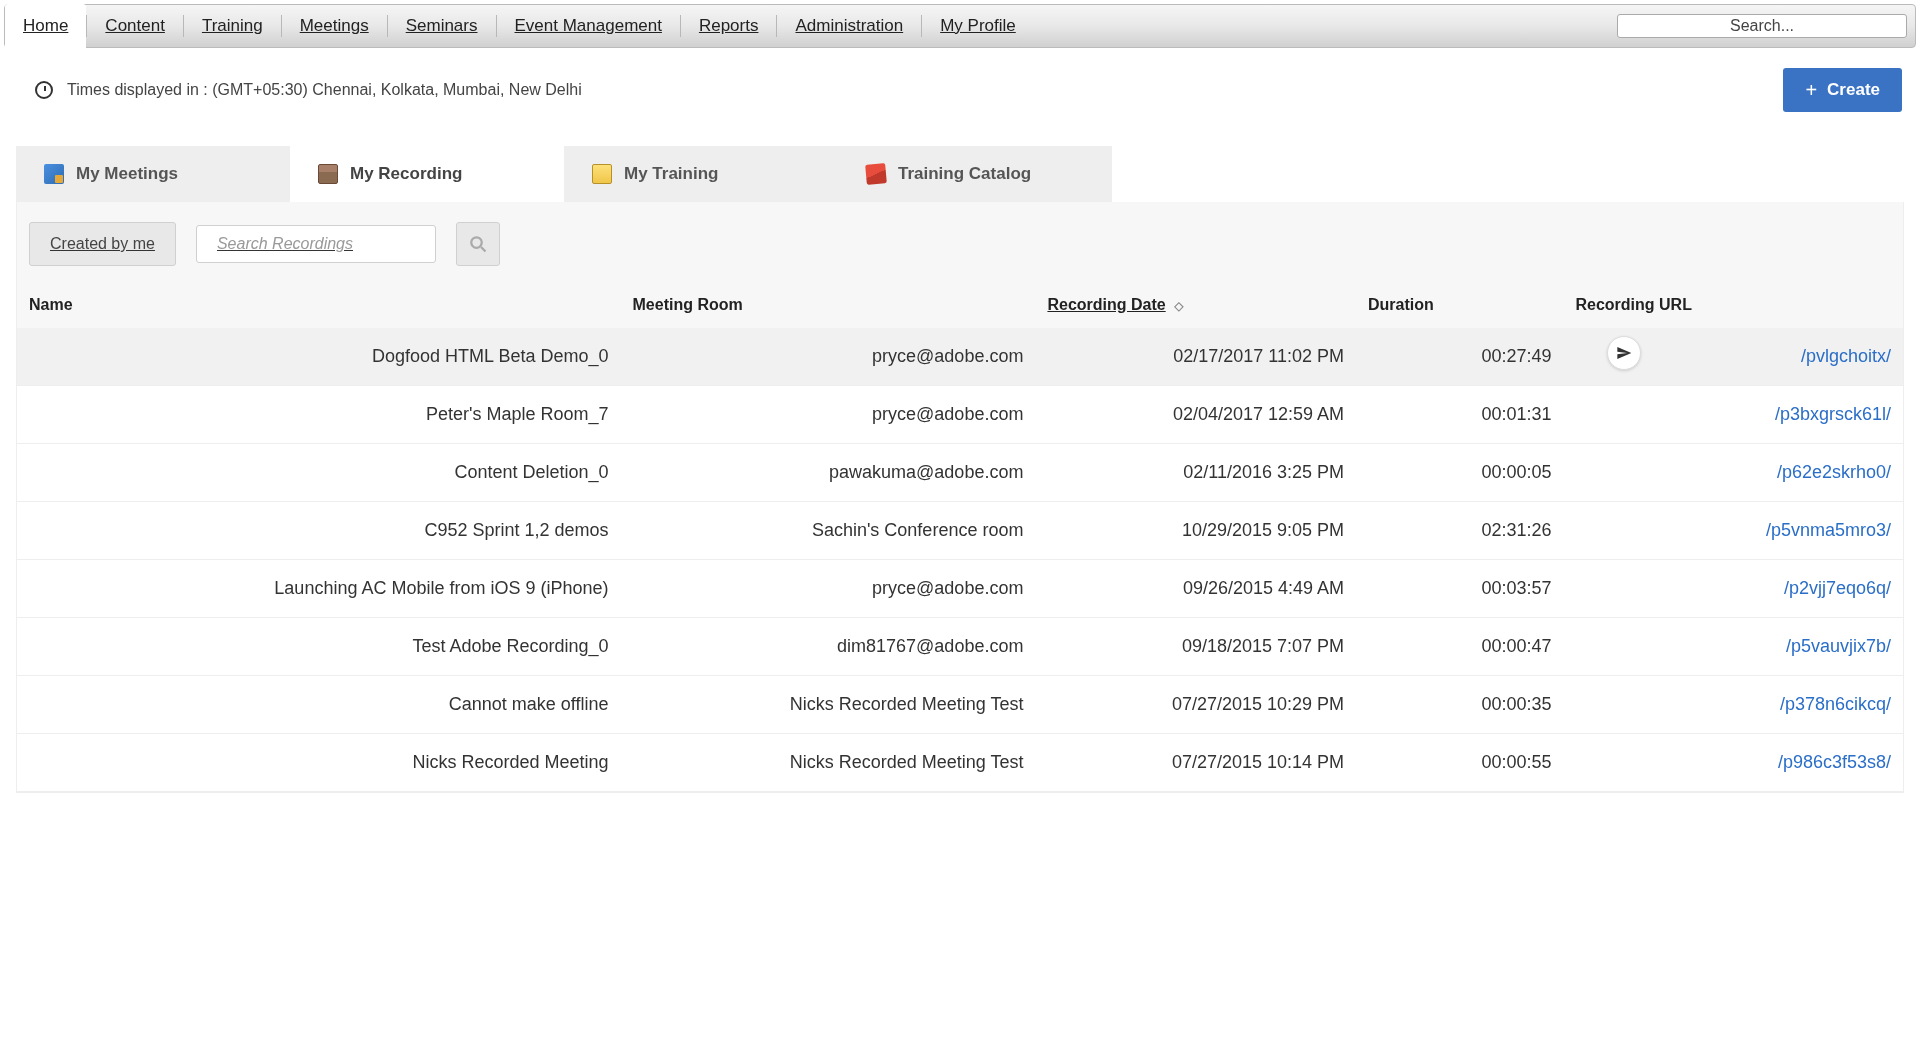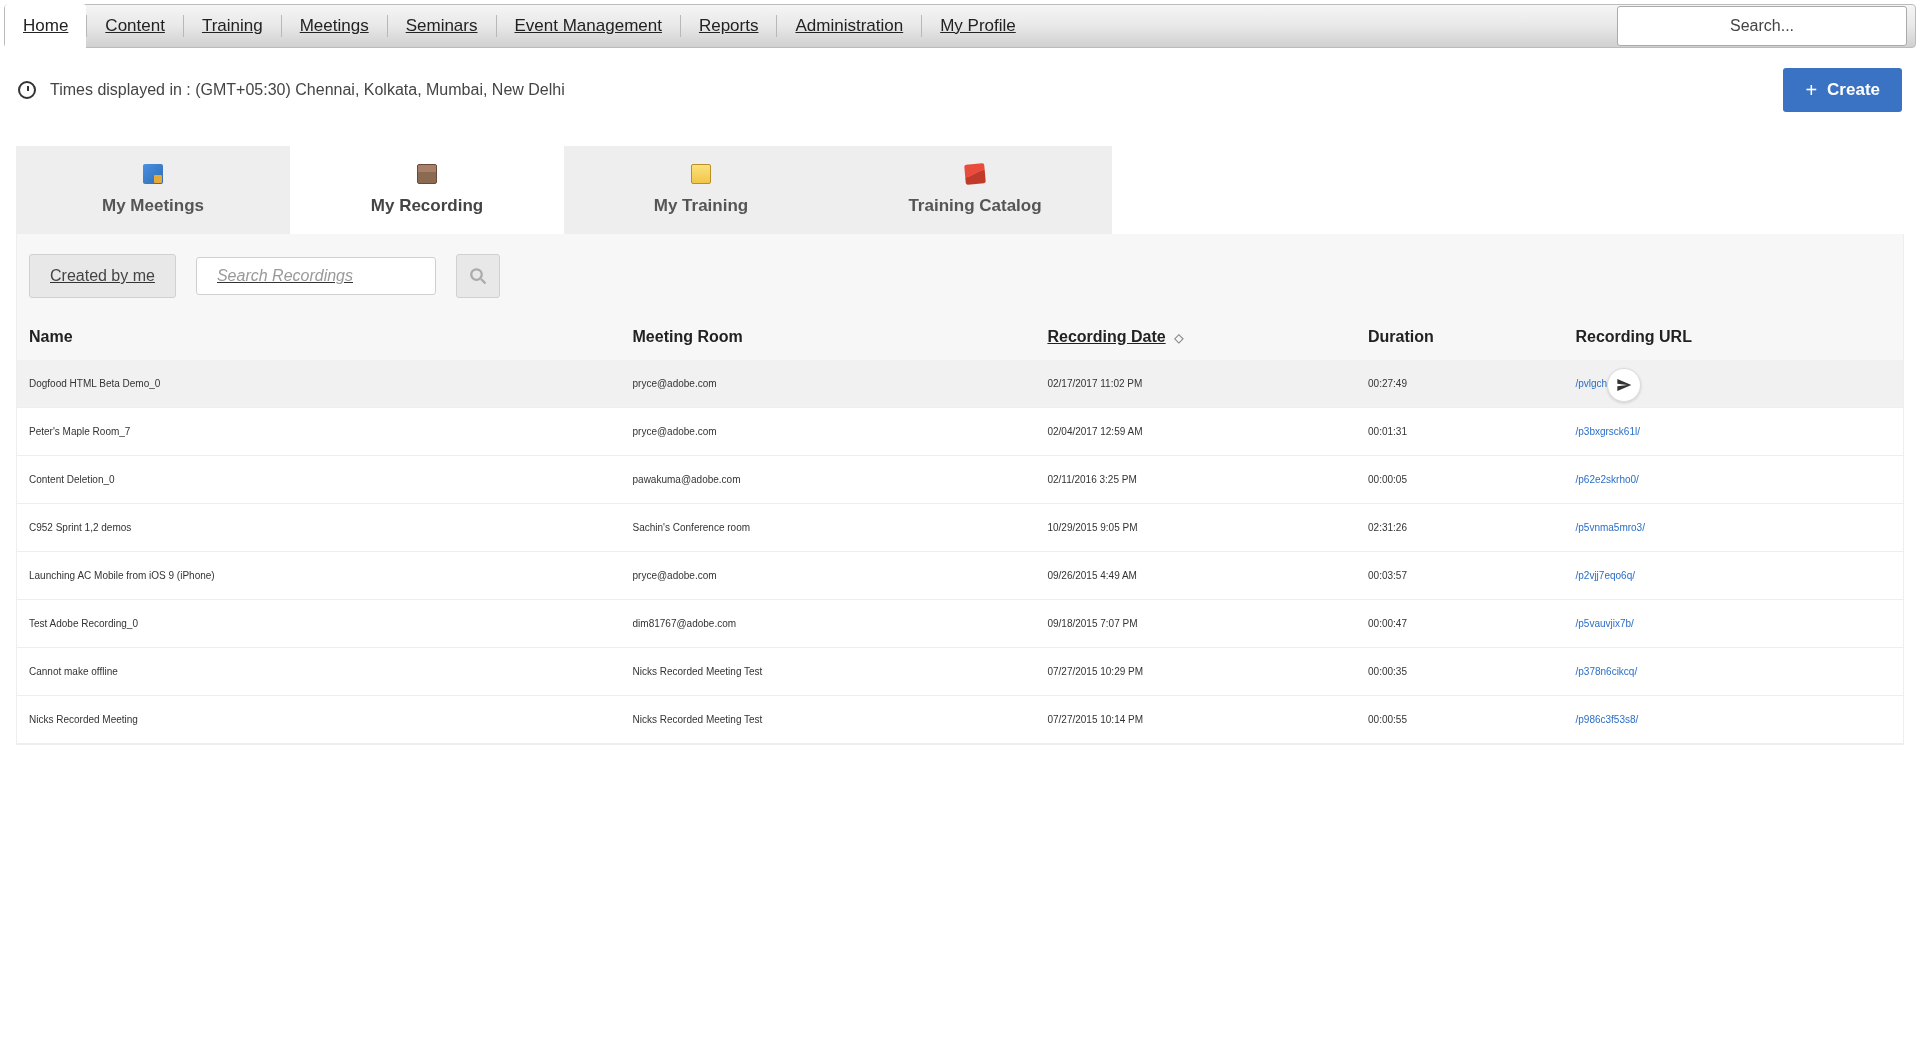--- a/index.html
+++ b/index.html
@@ -45,36 +45,37 @@
       height: 22px;
       background: #b8b8b8;
     }
     .search-container {
       display: flex;
       align-items: center;
       padding: 4px 8px;
     }
     .search-input {
       width: 290px;
-      height: 40px;
+      height: 24px;
       border: 1px solid #aaa;
       border-radius: 3px;
       padding: 0 12px;
       font-size: 16px;
       text-align: center;
       color: #333;
     }
     .search-input::placeholder {
       color: #444;
     }
     
     .info-bar {
       display: flex;
       justify-content: space-between;
       padding: 16px 18px 10px;
+      margin-left: 17px;
     }
     .info-left {
       display: flex;
       align-items: center;
       gap: 14px;
     }
     .clock-icon {
       width: 18px;
       height: 18px;
       border: 2px solid #333;
@@ -121,21 +122,20 @@
       display: flex;
       align-items: center;
       gap: 12px;
       padding: 18px 28px;
       background: #eeeeee;
       font-size: 17px;
       color: #555;
       font-weight: 600;
       cursor: pointer;
       width: 274px;
-      flex-direction: column;
     }
     .section-tab.active {
       background: #fff;
       color: #444;
     }
     .tab-icon {
       width: 20px;
       height: 20px;
       display: inline-flex;
       align-items: center;
@@ -258,22 +258,23 @@
     }
     .recordings-table tbody tr {
       background: #fff;
       border-bottom: 1px solid #eee;
     }
     .recordings-table tbody tr.highlighted {
       background: #f1f1f1;
     }
     .recordings-table tbody td {
       padding: 18px 12px;
-      font-size: 10px;
+      font-size: 18px;
       color: #333;
+      text-align: right;
     }
     .url-cell a {
       color: #2a6ec8;
       text-decoration: none;
     }
     .url-cell {
       position: relative;
     }
     .share-badge {
       position: absolute;

